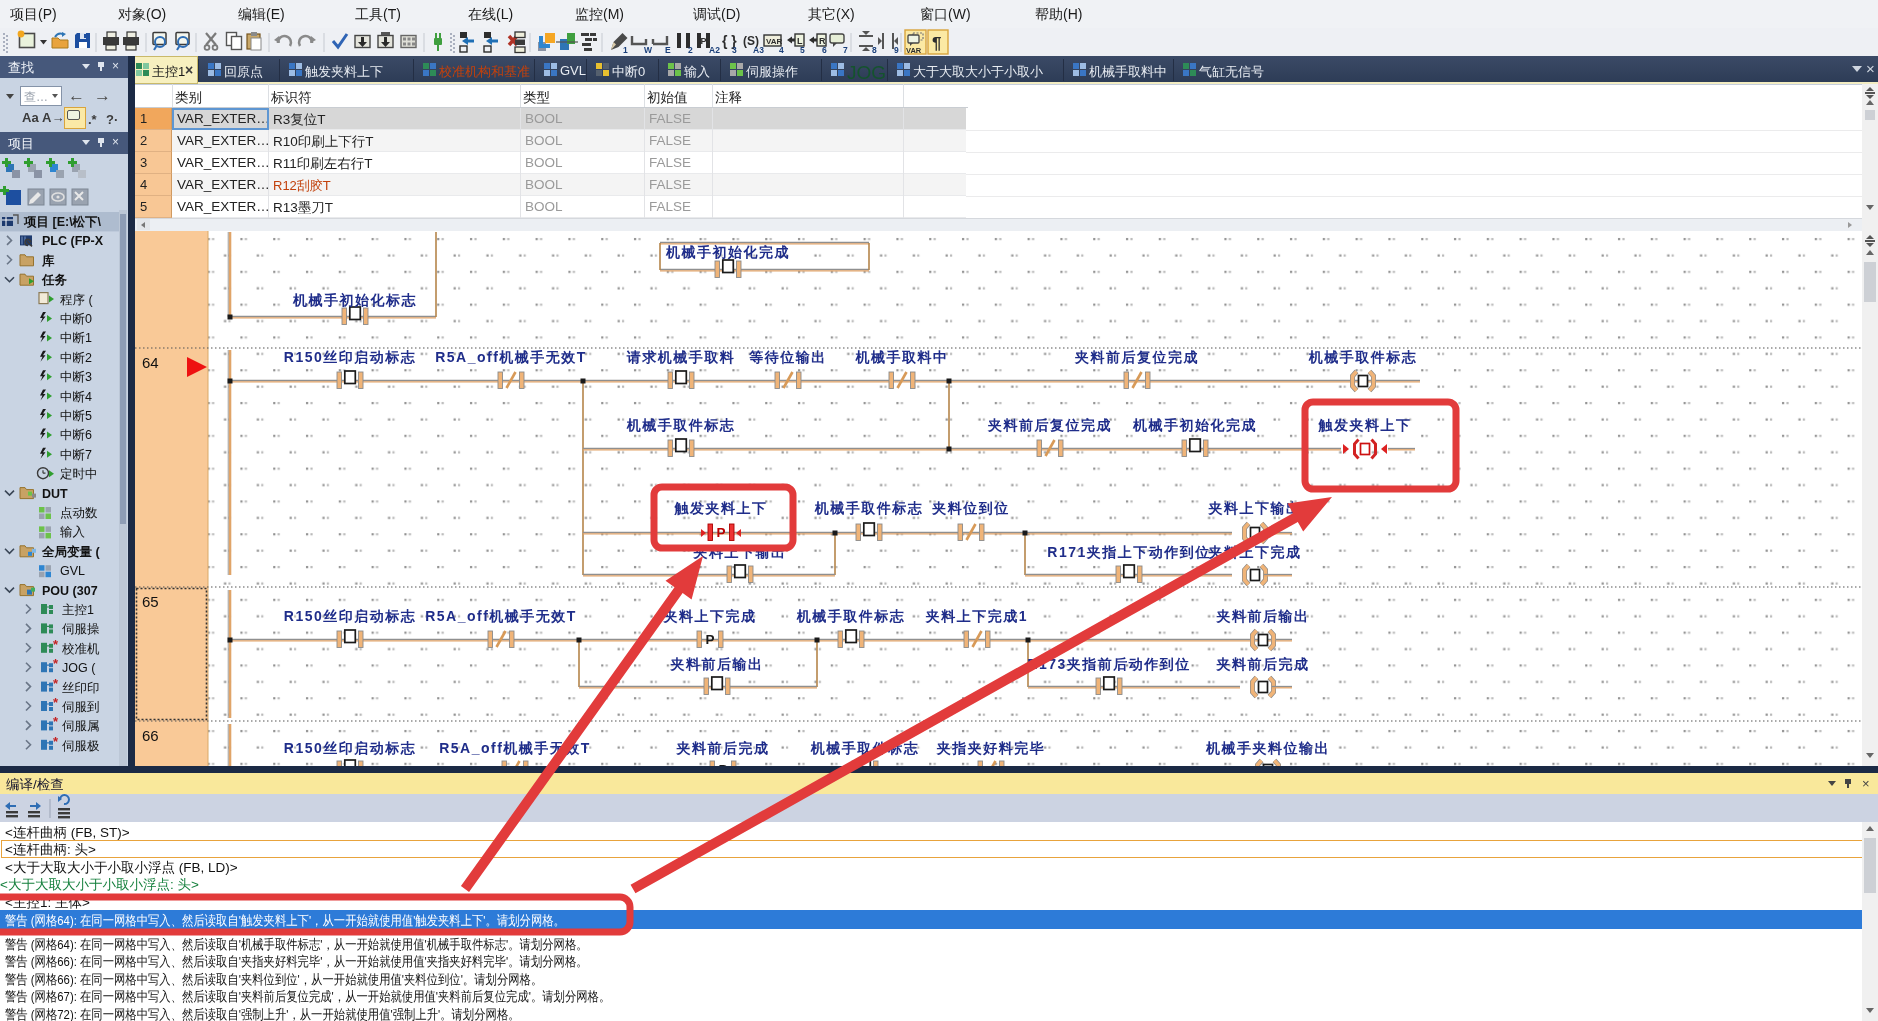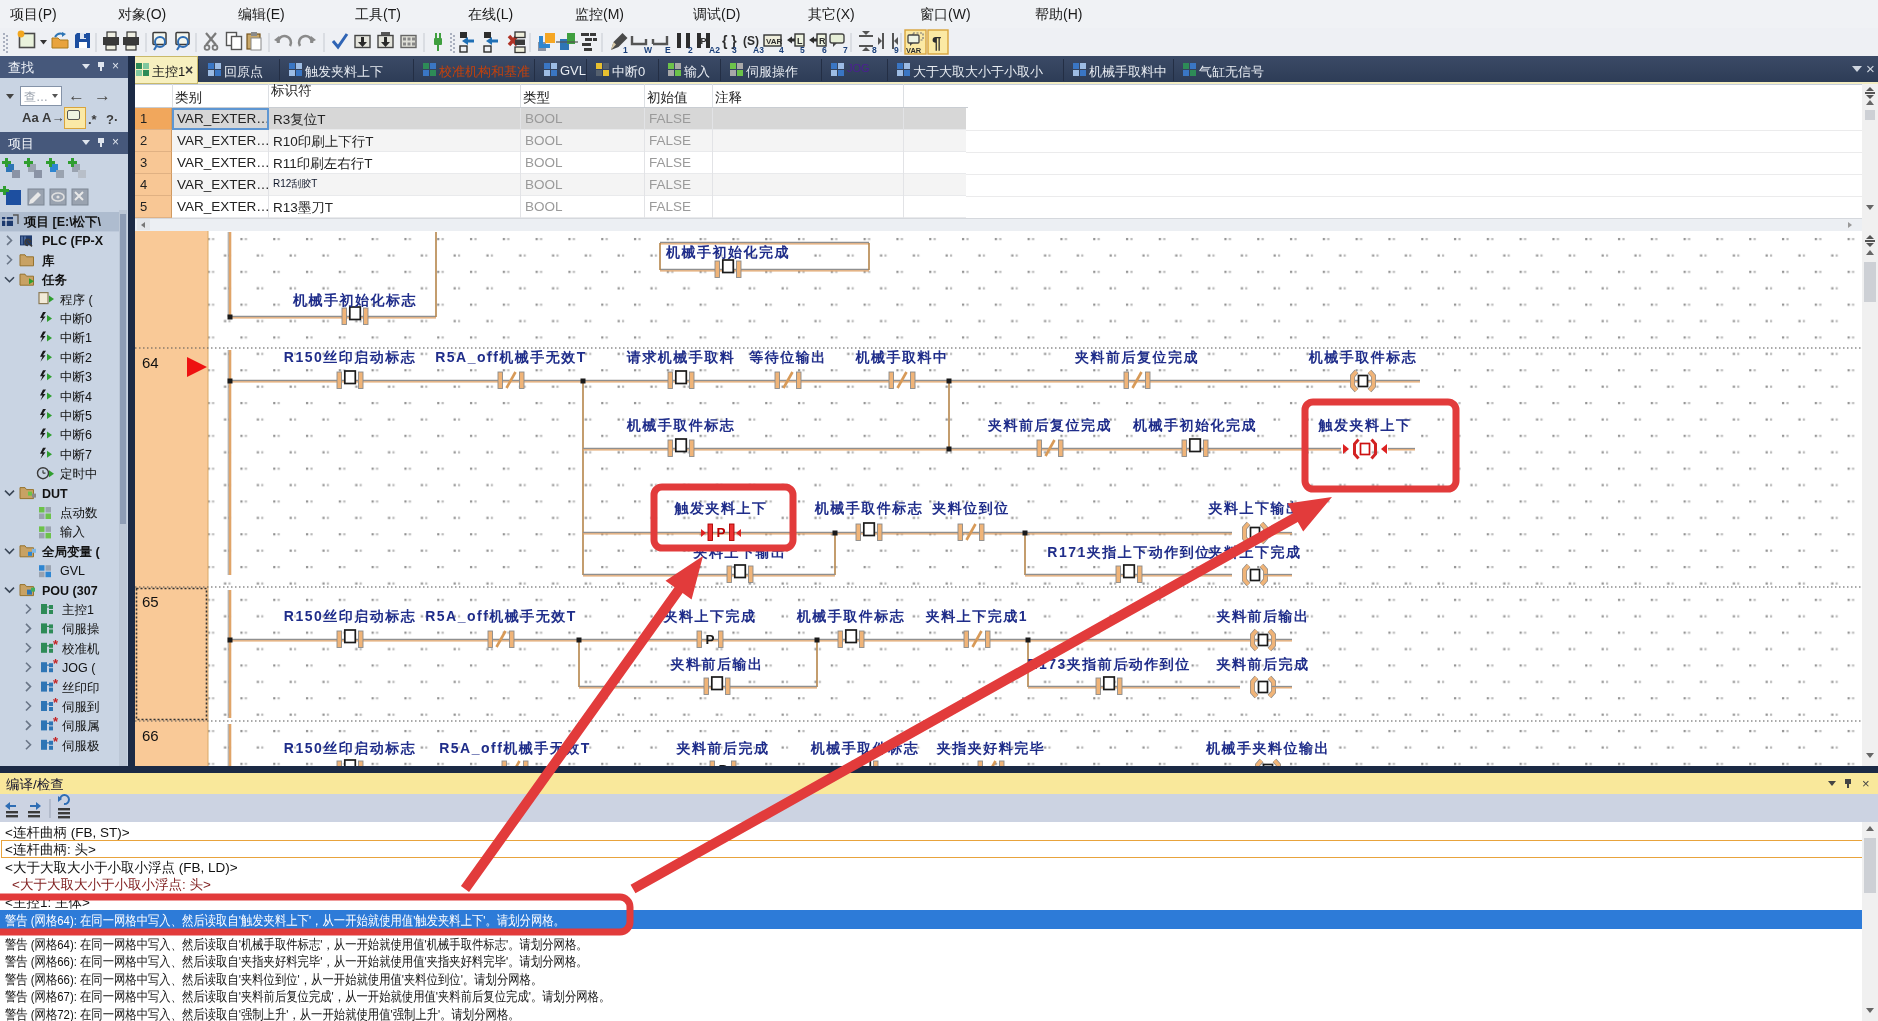--- a/index.html
+++ b/index.html
@@ -220,21 +220,21 @@
 <span class="abs" style="left:730px;top:63px;width:6px;height:6px;background:#6cc24a"></span>
     <span class="abs" style="left:737px;top:63px;width:6px;height:6px;background:#a8a8a8"></span>
     <span class="abs" style="left:730px;top:70px;width:6px;height:6px;background:#a8a8a8"></span>
     <span class="abs" style="left:737px;top:70px;width:6px;height:6px;background:#6cc24a"></span>
     <div class="abs" style="left:746px;top:63px;font-size:13px;color:#e8ecf2">伺服操作</div>
 <div class="abs" style="left:720px;top:59px;width:1px;height:22px;background:#232e44"></div>
 <span class="abs" style="left:831px;top:63px;width:6px;height:6px;background:#3a76c4"></span>
     <span class="abs" style="left:838px;top:63px;width:6px;height:6px;background:#9dbce4"></span>
     <span class="abs" style="left:831px;top:70px;width:6px;height:6px;background:#9dbce4"></span>
     <span class="abs" style="left:838px;top:70px;width:6px;height:6px;background:#3a76c4"></span>
-    <div class="abs" style="left:847px;top:62px;font-size:11px;color:#4c1d95">JOG</div>
+    <div class="abs" style="left:847px;top:62px;font-size:19px;color:#14532d">JOG</div>
 <div class="abs" style="left:821px;top:59px;width:1px;height:22px;background:#232e44"></div>
 <span class="abs" style="left:897px;top:63px;width:6px;height:6px;background:#3a76c4"></span>
     <span class="abs" style="left:904px;top:63px;width:6px;height:6px;background:#9dbce4"></span>
     <span class="abs" style="left:897px;top:70px;width:6px;height:6px;background:#9dbce4"></span>
     <span class="abs" style="left:904px;top:70px;width:6px;height:6px;background:#3a76c4"></span>
     <div class="abs" style="left:913px;top:63px;font-size:13px;color:#e8ecf2">大于大取大小于小取小</div>
 <div class="abs" style="left:887px;top:59px;width:1px;height:22px;background:#232e44"></div>
 <span class="abs" style="left:1073px;top:63px;width:6px;height:6px;background:#3a76c4"></span>
     <span class="abs" style="left:1080px;top:63px;width:6px;height:6px;background:#9dbce4"></span>
     <span class="abs" style="left:1073px;top:70px;width:6px;height:6px;background:#9dbce4"></span>
@@ -437,21 +437,21 @@
       <rect x="119" y="0" width="8" height="557" fill="#bcc7d6"></rect>
       <rect x="120" y="4" width="6" height="310" fill="#8e9db5"></rect>
     </svg>
 <div class="abs" style="left:135px;top:84px;width:1727px;height:147px;background:#ffffff"></div>
 <div class="abs" style="left:135px;top:84px;width:1743px;height:1px;background:#c5cede"></div>
 <div class="abs" style="left:966px;top:130px;width:896px;height:1px;background:#ebebec"></div>
 <div class="abs" style="left:966px;top:152px;width:896px;height:1px;background:#ebebec"></div>
 <div class="abs" style="left:966px;top:174px;width:896px;height:1px;background:#ebebec"></div>
 <div class="abs" style="left:966px;top:196px;width:896px;height:1px;background:#ebebec"></div>
 <div class="abs" style="left:175px;top:89px;font-size:13.5px;color:#222">类别</div>
-<div class="abs" style="left:271px;top:82px;font-size:13.5px;color:#222">标识符</div>
+<div class="abs" style="left:271px;top:89px;font-size:13.5px;color:#222">标识符</div>
 <div class="abs" style="left:523px;top:89px;font-size:13.5px;color:#222">类型</div>
 <div class="abs" style="left:647px;top:89px;font-size:13.5px;color:#222">初始值</div>
 <div class="abs" style="left:715px;top:89px;font-size:13.5px;color:#222">注释</div>
 <div class="abs" style="left:172px;top:84px;width:1px;height:134px;background:#dcdfe3"></div>
 <div class="abs" style="left:268px;top:84px;width:1px;height:134px;background:#dcdfe3"></div>
 <div class="abs" style="left:520px;top:84px;width:1px;height:134px;background:#dcdfe3"></div>
 <div class="abs" style="left:644px;top:84px;width:1px;height:134px;background:#dcdfe3"></div>
 <div class="abs" style="left:712px;top:84px;width:1px;height:134px;background:#dcdfe3"></div>
 <div class="abs" style="left:903px;top:84px;width:1px;height:134px;background:#dcdfe3"></div>
 <div class="abs" style="left:135px;top:107px;width:833px;height:1px;background:#c9cdd2"></div>
@@ -473,21 +473,21 @@
 <div class="abs" style="left:135px;top:152px;width:37px;height:22px;background:#f8c795;border-bottom:1px solid #e0b183;border-right:1px solid #d09a61"></div>
 <div class="abs" style="left:140px;top:155px;font-size:13px;color:#222">3</div>
 <div class="abs" style="left:177px;top:155px;font-size:13.5px;color:#222">VAR_EXTER…</div>
 <div class="abs" style="left:273px;top:155px;font-size:13.5px;color:#222">R11印刷左右行T</div>
 <div class="abs" style="left:525px;top:155px;font-size:13.5px;color:#9a9a9a">BOOL</div>
 <div class="abs" style="left:649px;top:155px;font-size:13.5px;color:#9a9a9a">FALSE</div>
 <div class="abs" style="left:172px;top:174px;width:794px;height:22px;background:#f4f4f4;border-bottom:1px solid #e9eaec"></div>
 <div class="abs" style="left:135px;top:174px;width:37px;height:22px;background:#f8c795;border-bottom:1px solid #e0b183;border-right:1px solid #d09a61"></div>
 <div class="abs" style="left:140px;top:177px;font-size:13px;color:#222">4</div>
 <div class="abs" style="left:177px;top:177px;font-size:13.5px;color:#222">VAR_EXTER…</div>
-<div class="abs" style="left:273px;top:177px;font-size:10px;color:#0f172a">R12刮胶T</div>
+<div class="abs" style="left:273px;top:177px;font-size:13px;color:#c2410c">R12刮胶T</div>
 <div class="abs" style="left:525px;top:177px;font-size:13.5px;color:#9a9a9a">BOOL</div>
 <div class="abs" style="left:649px;top:177px;font-size:13.5px;color:#9a9a9a">FALSE</div>
 <div class="abs" style="left:172px;top:196px;width:794px;height:22px;background:#ffffff;border-bottom:1px solid #e9eaec"></div>
 <div class="abs" style="left:135px;top:196px;width:37px;height:22px;background:#f8c795;border-bottom:1px solid #e0b183;border-right:1px solid #d09a61"></div>
 <div class="abs" style="left:140px;top:199px;font-size:13px;color:#222">5</div>
 <div class="abs" style="left:177px;top:199px;font-size:13.5px;color:#222">VAR_EXTER…</div>
 <div class="abs" style="left:273px;top:199px;font-size:13.5px;color:#222">R13墨刀T</div>
 <div class="abs" style="left:525px;top:199px;font-size:13.5px;color:#9a9a9a">BOOL</div>
 <div class="abs" style="left:649px;top:199px;font-size:13.5px;color:#9a9a9a">FALSE</div>
 <div class="abs" style="left:268px;top:108px;width:1px;height:110px;background:#e2e3e6"></div>
@@ -772,21 +772,21 @@
       <path d="M64 10 a4.5 4.5 0 1 0 -4 -4" stroke="#2e6db4" stroke-width="2" fill="none"></path>
       <path d="M58 2 l4 3 -4 3 z" fill="#2e6db4"></path>
       <rect x="58" y="14" width="12" height="2.4" fill="#3a3a3a"></rect>
       <rect x="58" y="18" width="12" height="2.4" fill="#3a3a3a"></rect>
       <rect x="58" y="22" width="12" height="2.4" fill="#3a3a3a"></rect>
     </svg>
 <div class="abs" style="left:0;top:822px;width:1878px;height:199px;background:#ffffff"></div>
 <div class="abs" style="left:5px;top:824px;font-size:13.5px;color:#111">&lt;连杆曲柄 (FB, ST)&gt;</div>
 <div class="abs" style="left:5px;top:841px;font-size:13.5px;color:#111">&lt;连杆曲柄: 头&gt;</div>
 <div class="abs" style="left:5px;top:859px;font-size:13.5px;color:#111">&lt;大于大取大小于小取小浮点 (FB, LD)&gt;</div>
-<div class="abs" style="left:12px;top:876px;font-size:13.5px;color:#7f1d1d">&lt;大于大取大小于小取小浮点: 头&gt;</div>
+<div class="abs" style="left:0;top:876px;font-size:13.5px;color:#15803d">&lt;大于大取大小于小取小浮点: 头&gt;</div>
 <div class="abs" style="left:5px;top:894px;font-size:13.5px;color:#111">&lt;主控1: 主体&gt;</div>
 <div class="abs" style="left:1px;top:840px;width:1872px;height:18px;border:1px solid #e8a33c"></div>
 <div class="abs" style="left:0;top:910px;width:1878px;height:19px;background:#2d7bd8"></div>
 <div class="abs" style="left:5px;top:912px;font-size:13.5px;color:#fff;transform:scaleX(.84);transform-origin:0 0">警告 (网格64): 在同一网格中写入、然后读取自'触发夹料上下'，从一开始就使用值'触发夹料上下'。请划分网格。</div>
 <div class="abs" style="left:5px;top:936px;font-size:13.5px;color:#111;transform:scaleX(.84);transform-origin:0 0">警告 (网格64): 在同一网格中写入、然后读取自'机械手取件标志'，从一开始就使用值'机械手取件标志'。请划分网格。</div>
 <div class="abs" style="left:5px;top:953px;font-size:13.5px;color:#111;transform:scaleX(.84);transform-origin:0 0">警告 (网格66): 在同一网格中写入、然后读取自'夹指夹好料完毕'，从一开始就使用值'夹指夹好料完毕'。请划分网格。</div>
 <div class="abs" style="left:5px;top:971px;font-size:13.5px;color:#111;transform:scaleX(.84);transform-origin:0 0">警告 (网格66): 在同一网格中写入、然后读取自'夹料位到位'，从一开始就使用值'夹料位到位'。请划分网格。</div>
 <div class="abs" style="left:5px;top:988px;font-size:13.5px;color:#111;transform:scaleX(.84);transform-origin:0 0">警告 (网格67): 在同一网格中写入、然后读取自'夹料前后复位完成'，从一开始就使用值'夹料前后复位完成'。请划分网格。</div>
 <div class="abs" style="left:5px;top:1006px;font-size:13.5px;color:#111;transform:scaleX(.84);transform-origin:0 0">警告 (网格72): 在同一网格中写入、然后读取自'强制上升'，从一开始就使用值'强制上升'。请划分网格。</div>
 <div class="abs" style="left:1862px;top:822px;width:16px;height:199px;background:#f0f0f0"></div>

